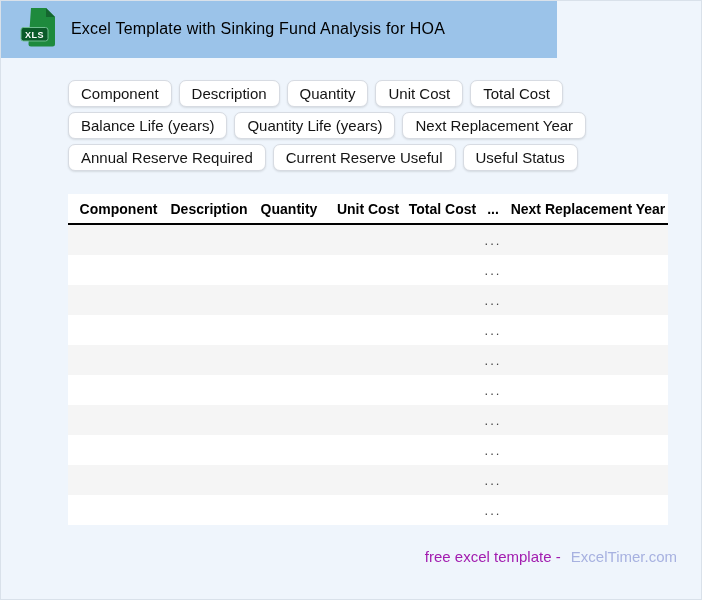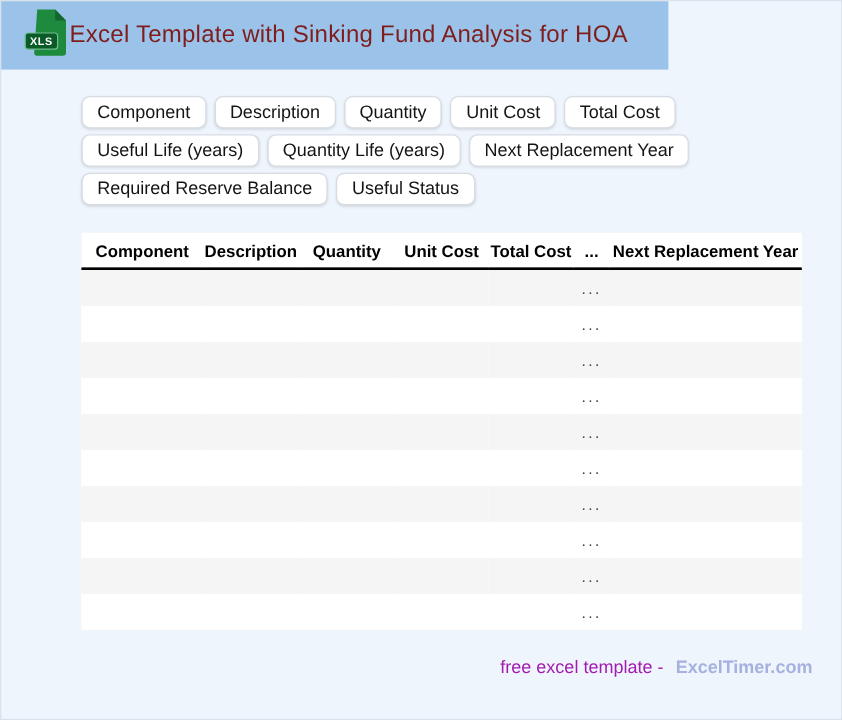--- a/index.html
+++ b/index.html
@@ -18,23 +18,24 @@
   .banner {
     position: absolute;
     top: -1px; left: -1px;
     width: 557px; height: 58px;
     background: #9BC3E9;
     display: flex;
     align-items: center;
   }
   .banner .file-icon { margin-left: 20px; flex: 0 0 auto; }
   .banner .title {
-    font-size: 20px;
+    margin-left: 13px;
+    font-size: 16px;
     font-weight: 500;
-    color: #7f1d1d;
+    color: #000000;
     letter-spacing: 0.2px;
     white-space: nowrap;
   }
 
   
   .chips {
     position: absolute;
     left: 67px; top: 79px;
     width: 614px;
     display: flex;
@@ -92,21 +93,21 @@
   table.preview tbody tr:nth-child(even) { background: #FFFFFF; }
 
   
   .footer {
     position: absolute;
     right: 24px; top: 547px;
     font-size: 15px;
     white-space: nowrap;
   }
   .footer .prefix { color: #a21caf; }
-  .footer .brand  { color: #A7B1E0; font-weight: bold; margin-left: 6px; }
+  .footer .brand  { color: #A7B1E0; font-weight: normal; margin-left: 6px; }
 </style>
 </head>
 <body>
 
 <div class="page">
 
   <div class="banner">
     <span class="file-icon">
       <svg width="38" height="42" viewBox="0 0 38 42" aria-hidden="true">
         <path d="M11 2 h15 l9 9 v27 a2.5 2.5 0 0 1 -2.5 2.5 h-21.5 a2.5 2.5 0 0 1 -2.5 -2.5 z" fill="#1E8A3D"></path>
@@ -117,24 +118,25 @@
     </span>
     <span class="title">Excel Template with Sinking Fund Analysis for HOA</span>
   </div>
 
   <div class="chips">
       <span class="chip">Component</span>
       <span class="chip">Description</span>
       <span class="chip">Quantity</span>
       <span class="chip">Unit Cost</span>
       <span class="chip">Total Cost</span>
-      <span class="chip">Useful Life (years)</span>
+      <span class="chip">Balance Life (years)</span>
       <span class="chip">Quantity Life (years)</span>
       <span class="chip">Next Replacement Year</span>
-      <span class="chip">Required Reserve Balance</span>
+      <span class="chip">Annual Reserve Required</span>
+      <span class="chip">Current Reserve Useful</span>
       <span class="chip">Useful Status</span>
     </div>
 
   <div class="table-wrap">
     <table class="preview">
       <colgroup>
         <col style="width:101px">
           <col style="width:80px">
           <col style="width:80px">
         <col style="width:78px">

